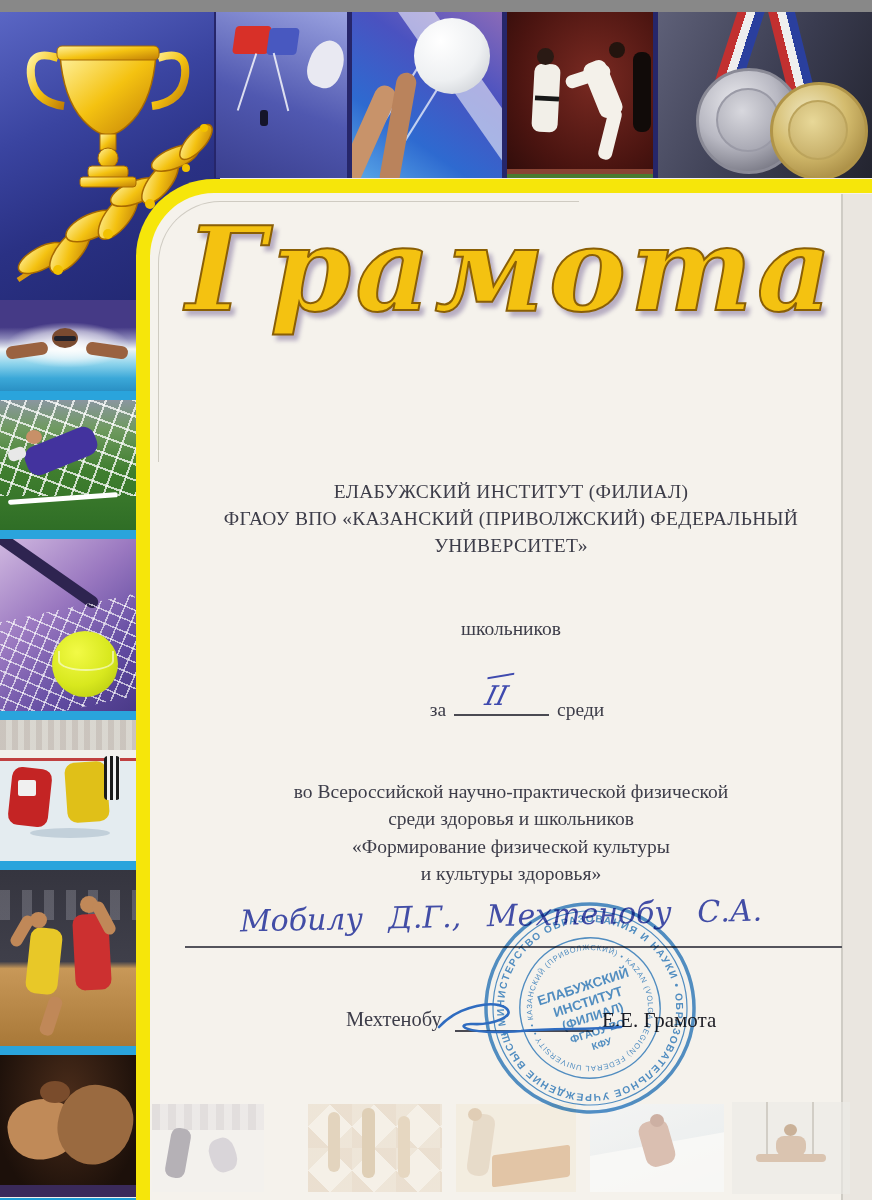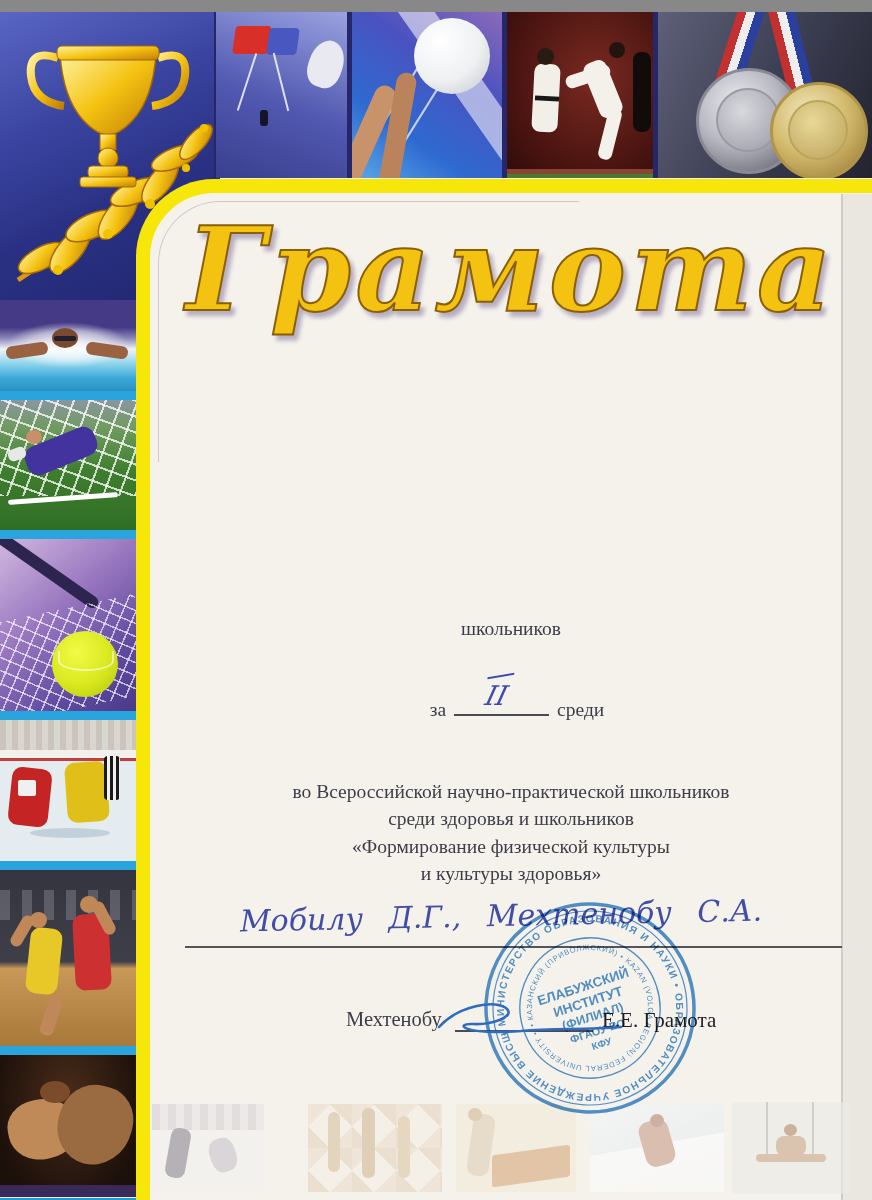--- a/index.html
+++ b/index.html
@@ -270,29 +270,34 @@
     <div class="shape" style="left:34px;top:0;width:2px;height:58px;background:#bdb9b0;"></div>
     <div class="shape" style="left:80px;top:0;width:2px;height:58px;background:#bdb9b0;"></div>
     <div class="shape" style="left:44px;top:34px;width:30px;height:20px;background:#caa88c;border-radius:8px;"></div>
     <div class="shape" style="left:52px;top:22px;width:13px;height:12px;border-radius:50%;background:#b08a66;"></div>
     <div class="shape" style="left:24px;top:52px;width:70px;height:8px;background:#caa88c;border-radius:4px;"></div>
   </div>
 
   <div class="content">
     <div class="title">Грамота</div>
 
+    <div class="inst">
+      <div>ЕЛАБУЖСКИЙ ИНСТИТУТ (ФИЛИАЛ)</div>
+      <div>ФГАОУ ВПО «КАЗАНСКИЙ (ПРИВОЛЖСКИЙ) ФЕДЕРАЛЬНЫЙ</div>
+      <div>УНИВЕРСИТЕТ»</div>
+    </div>
 
     <div class="awards">школьников</div>
 
     <div class="place-row">
       <span>за</span><span class="blank-line"><span class="place-roman">II</span></span><span>среди</span>
     </div>
 
     <div class="event">
-      <div>во Всероссийской научно-практической школьников</div>
+      <div>во Всероссийской научно-практической физической</div>
       <div>среди здоровья и школьников</div>
       <div>«Формирование физической культуры</div>
       <div>и культуры здоровья»</div>
     </div>
 
     <div class="names-row">
       <div class="names">Мобилу Д.Г.,  Мехтенобу С.А.</div>
       <div class="names-underline"></div>
     </div>
 

